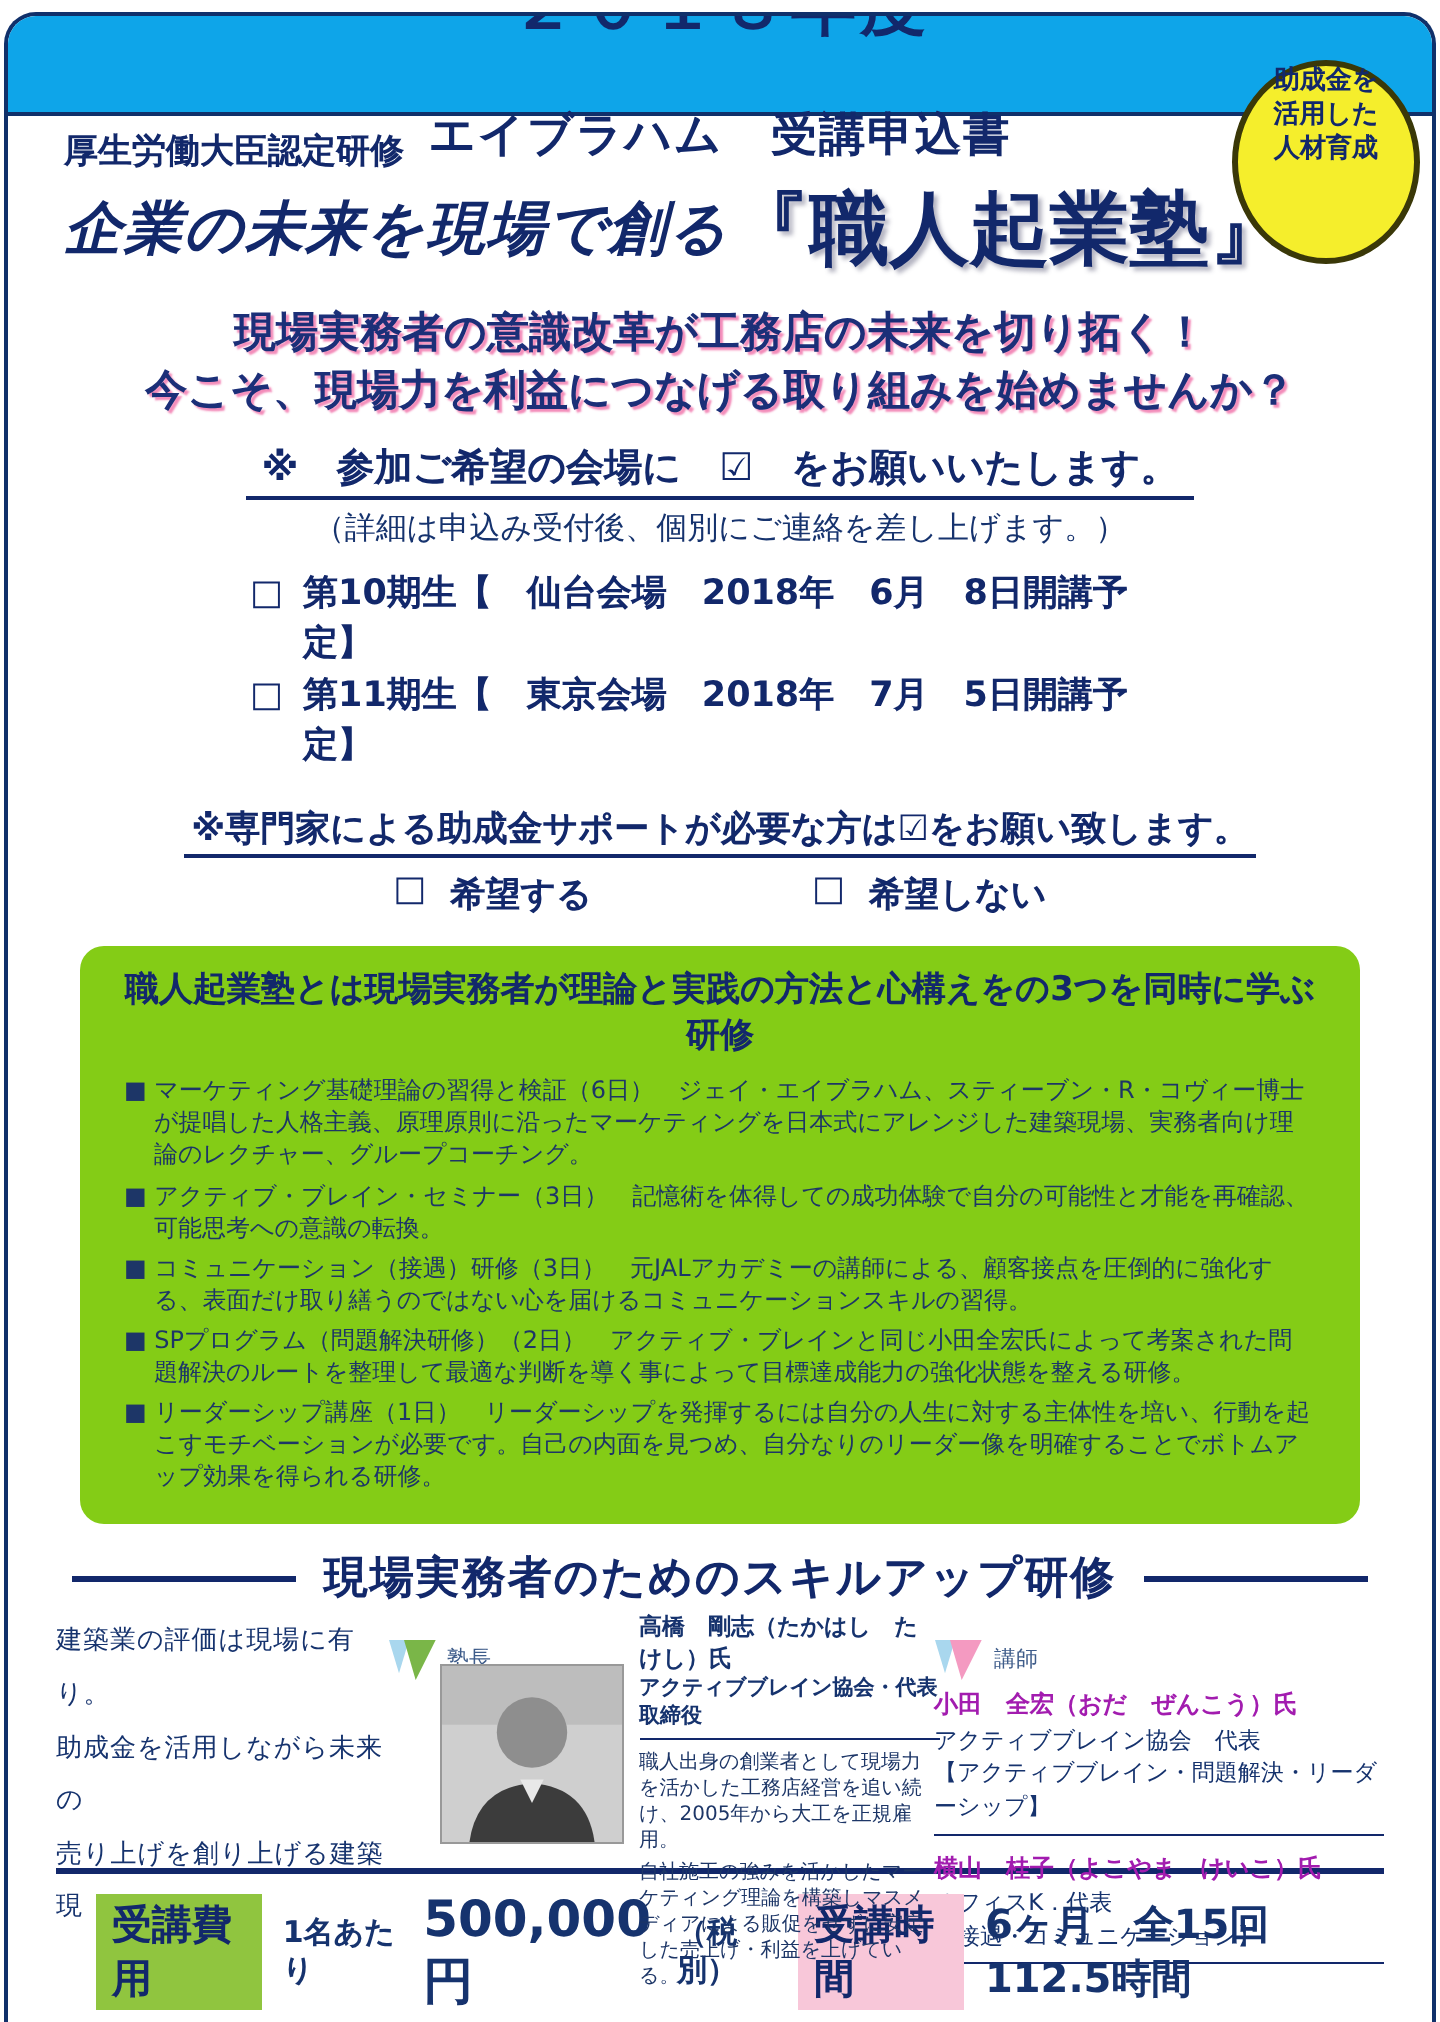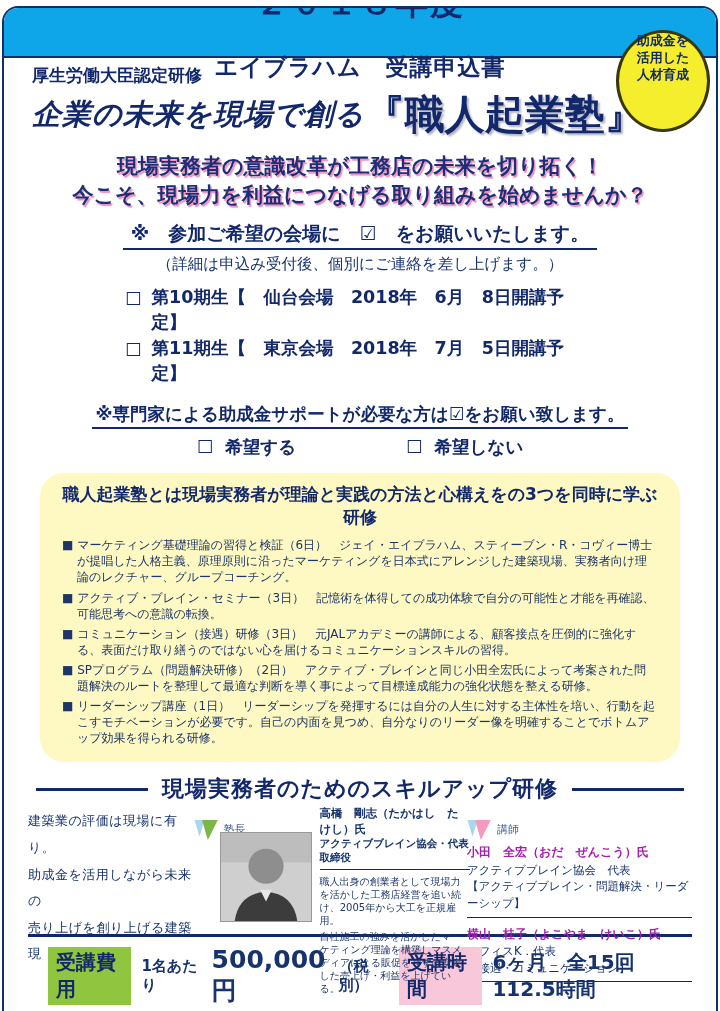--- a/index.html
+++ b/index.html
@@ -47,21 +47,21 @@
   .support-instruction { text-align:center; margin-top:16px; }
   .support-instruction span {
     display:inline-block; font-size:17.5px; font-weight:bold; color:#12286b;
     border-bottom:2px solid #12286b; padding:0 4px 1px;
   }
   .support-options { display:flex; justify-content:center; gap:110px; margin-top:6px;
     font-size:17.5px; font-weight:bold; color:#12286b; }
   .support-options .opt { display:flex; gap:12px; }
   
   .program-box {
-    margin:14px 36px 0; background:#fef9c3; border-radius:24px; padding:10px 22px 12px;
+    margin:14px 36px 0; background:#84cc16; border-radius:12px; padding:10px 22px 12px;
   }
   .program-box .ttl { text-align:center; font-size:17px; font-weight:bold; color:#12286b; margin-bottom:8px; }
   .program-box .bullet {
     font-size:12px; color:#1d3667; line-height:1.34; margin-bottom:4px;
     padding-left:15px; text-indent:-15px;
   }
   
   .skill-head { display:flex; align-items:center; justify-content:center; gap:14px; margin-top:12px; }
   .skill-head .rule { width:112px; height:3px; background:#12286b; }
   .skill-head .ttl { font-size:22px; font-weight:bold; color:#12286b; letter-spacing:1px; }

